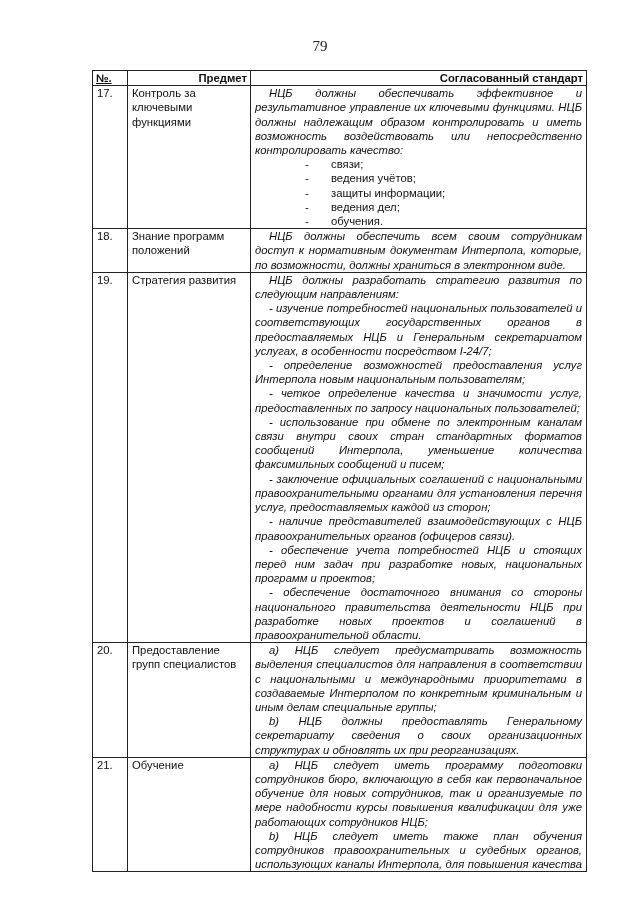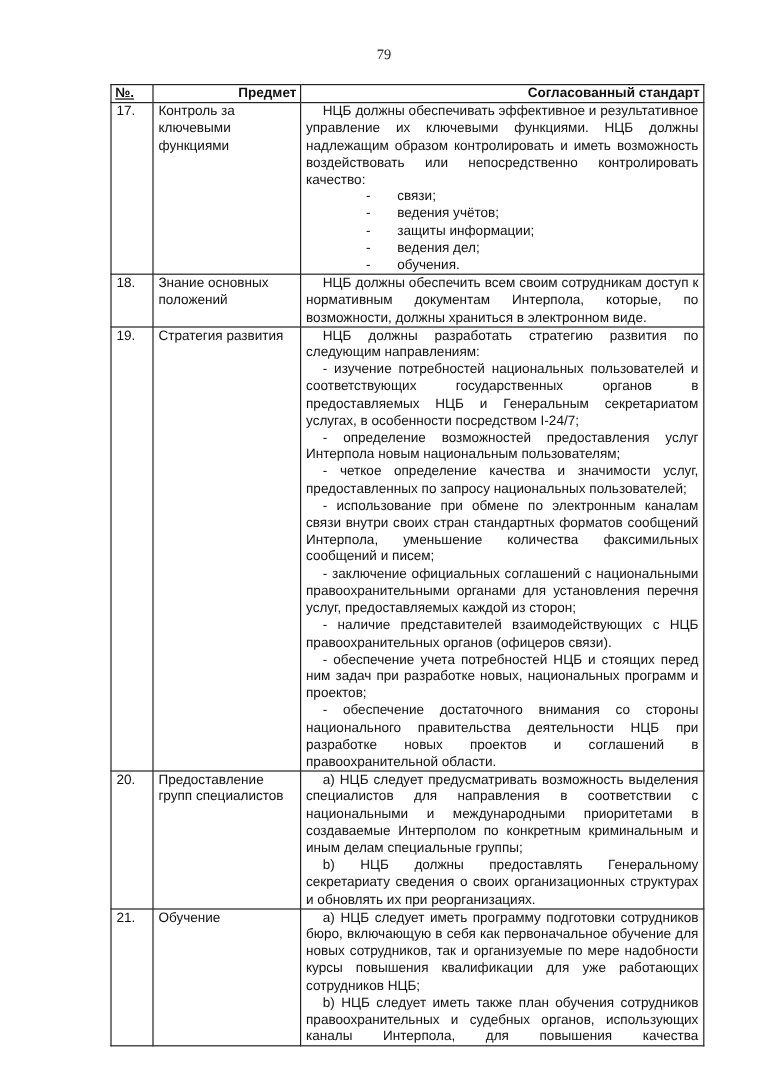--- a/index.html
+++ b/index.html
@@ -1,29 +1,29 @@
 <!DOCTYPE html>
 <html><head>
 <meta charset="utf-8">
 <style>
   html, body { margin:0; padding:0; background:#ffffff; }
   body { width:640px; height:900px; position:relative; overflow:hidden; color:#111; }
   .page-num { position:absolute; top:38px; left:0; width:640px; text-align:center;
-    font-family:"Liberation Serif", serif; font-size:12px; color:#222; }
+    font-family:"Liberation Serif", serif; font-size:15px; color:#222; }
   table.std { position:absolute; top:70px; left:92px; width:494px; border-collapse:collapse;
     font-family:"Liberation Sans", sans-serif; font-size:11.3px; line-height:14.2px; table-layout:fixed; }
   table.std td, table.std th { border:1px solid #222; vertical-align:top; padding:0 4px; }
   table.std th { font-weight:bold; text-align:right; padding:0 3px; }
   table.std th.num { text-align:left; text-decoration:underline; }
   col.c1 { width:35px; } col.c2 { width:123px; } col.c3 { width:336px; }
   .num-cell { padding-left:4px !important;margin-top:48px; }
   .just { text-align:justify; text-align-last:justify; }
   .just-last { text-align:justify; }
   .p { margin:0; }
-  .ind { text-indent:14px; }
+  .ind { text-indent:14px;font-style:italic; }
   .dash-list { margin:0; padding:0; list-style:none; }
   .dash-list li { position:relative; padding-left:76px; }
   .dash-list li::before { content:"-"; position:absolute; left:50px; }
 </style>
 </head>
 <body>
 
 <div class="page-num">79</div>
 
 <table class="std">
@@ -51,21 +51,21 @@
           <li>ведения учётов;</li>
           <li>защиты информации;</li>
           <li>ведения дел;</li>
           <li>обучения.</li>
         </ul>
       </td>
     </tr>
 
     <tr>
       <td class="num-cell">18.</td>
-      <td>Знание основных положений</td>
+      <td>Знание программ положений</td>
       <td>
         <p class="p ind just-last">НЦБ должны обеспечить всем своим сотрудникам доступ к нормативным документам Интерпола, которые, по возможности, должны храниться в электронном виде.</p>
       </td>
     </tr>
 
     <tr>
       <td class="num-cell">19.</td>
       <td>Стратегия развития</td>
       <td>
         <p class="p ind just-last">НЦБ должны разработать стратегию развития по следующим направлениям:</p>

